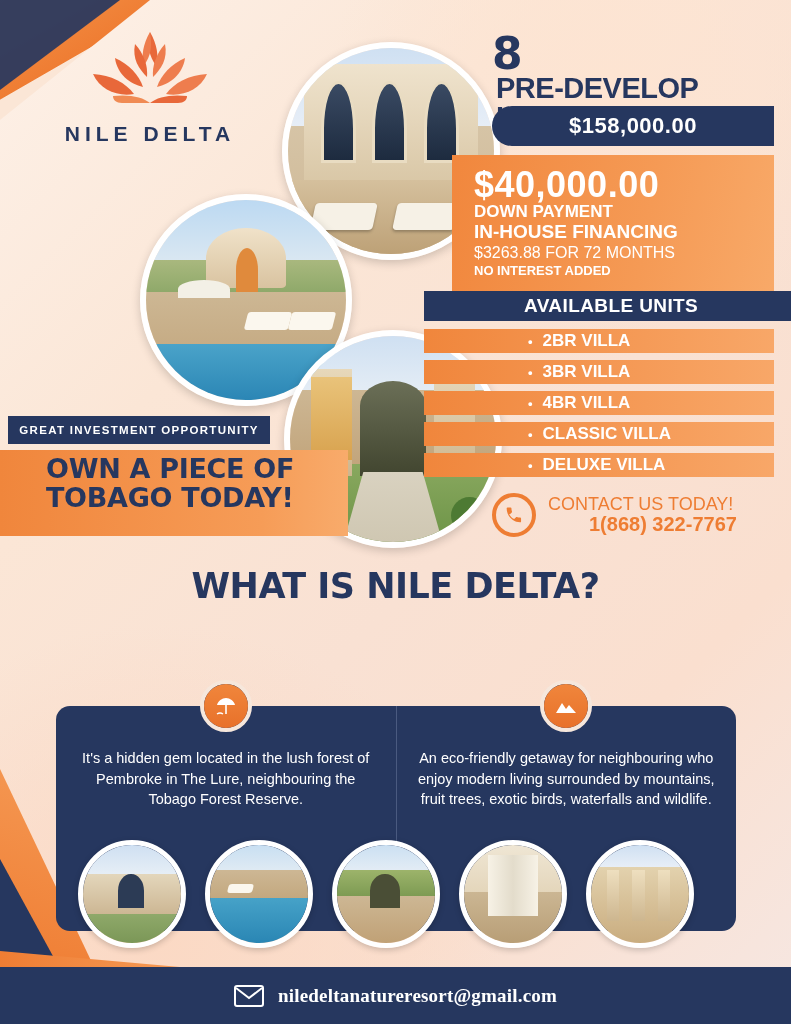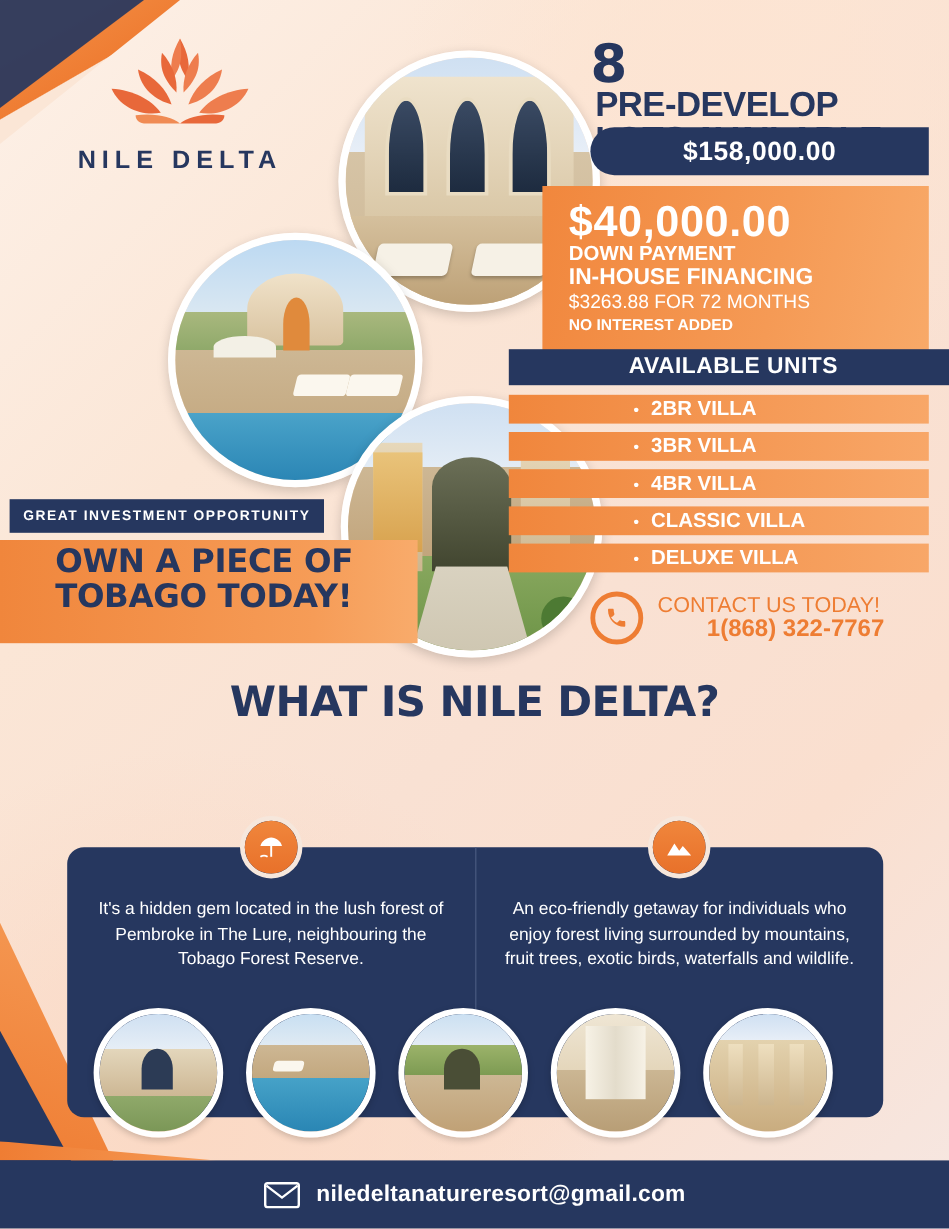--- a/index.html
+++ b/index.html
@@ -41,20 +41,21 @@
     clip-path: polygon(0 0, 0 200px, 95px 200px);
   }
   .corner-bottom-left2 {
     position: absolute; bottom: 55px; left: 0; width: 60px; height: 150px;
     background: #26375f;
     clip-path: polygon(0 40px, 0 150px, 60px 150px);
   }
   .footer-bar {
     position: absolute; bottom: 0; left: 0; right: 0; height: 57px;
     background: #26375f;
+    font-family: Liberation Serif, serif;
   }
   .footer-bar::before {
     content: ""; position: absolute; left: 0; top: -16px; width: 180px; height: 16px;
     background: linear-gradient(90deg, #ef7d33, #f59a55);
     clip-path: polygon(0 0, 180px 16px, 0 16px);
   }
   .footer-inner {
     position: absolute; inset: 0; display: flex; align-items: center;
     justify-content: center; gap: 14px;
   }
@@ -411,21 +412,21 @@
       <div>It's a hidden gem located in the lush forest of Pembroke in The Lure, neighbouring the Tobago Forest Reserve.</div>
     </div>
     <div class="card">
       <div class="badge">
         <div class="inner">
           <svg viewBox="0 0 24 24" width="24" height="24" aria-hidden="true">
             <path d="M2 19l6-10 4 6 3-4 7 8H2z" fill="#ffffff"></path>
           </svg>
         </div>
       </div>
-      <div>An eco-friendly getaway for individuals who enjoy forest living surrounded by mountains, fruit trees, exotic birds, waterfalls and wildlife.</div>
+      <div>An eco-friendly getaway for neighbouring who enjoy modern living surrounded by mountains, fruit trees, exotic birds, waterfalls and wildlife.</div>
     </div>
   </div>
 
   <div class="strip">
     <div class="sc s0">
       <div class="ph mini-a">
           <div class="ar"></div>
         </div>
     </div>
     <div class="sc s1">

